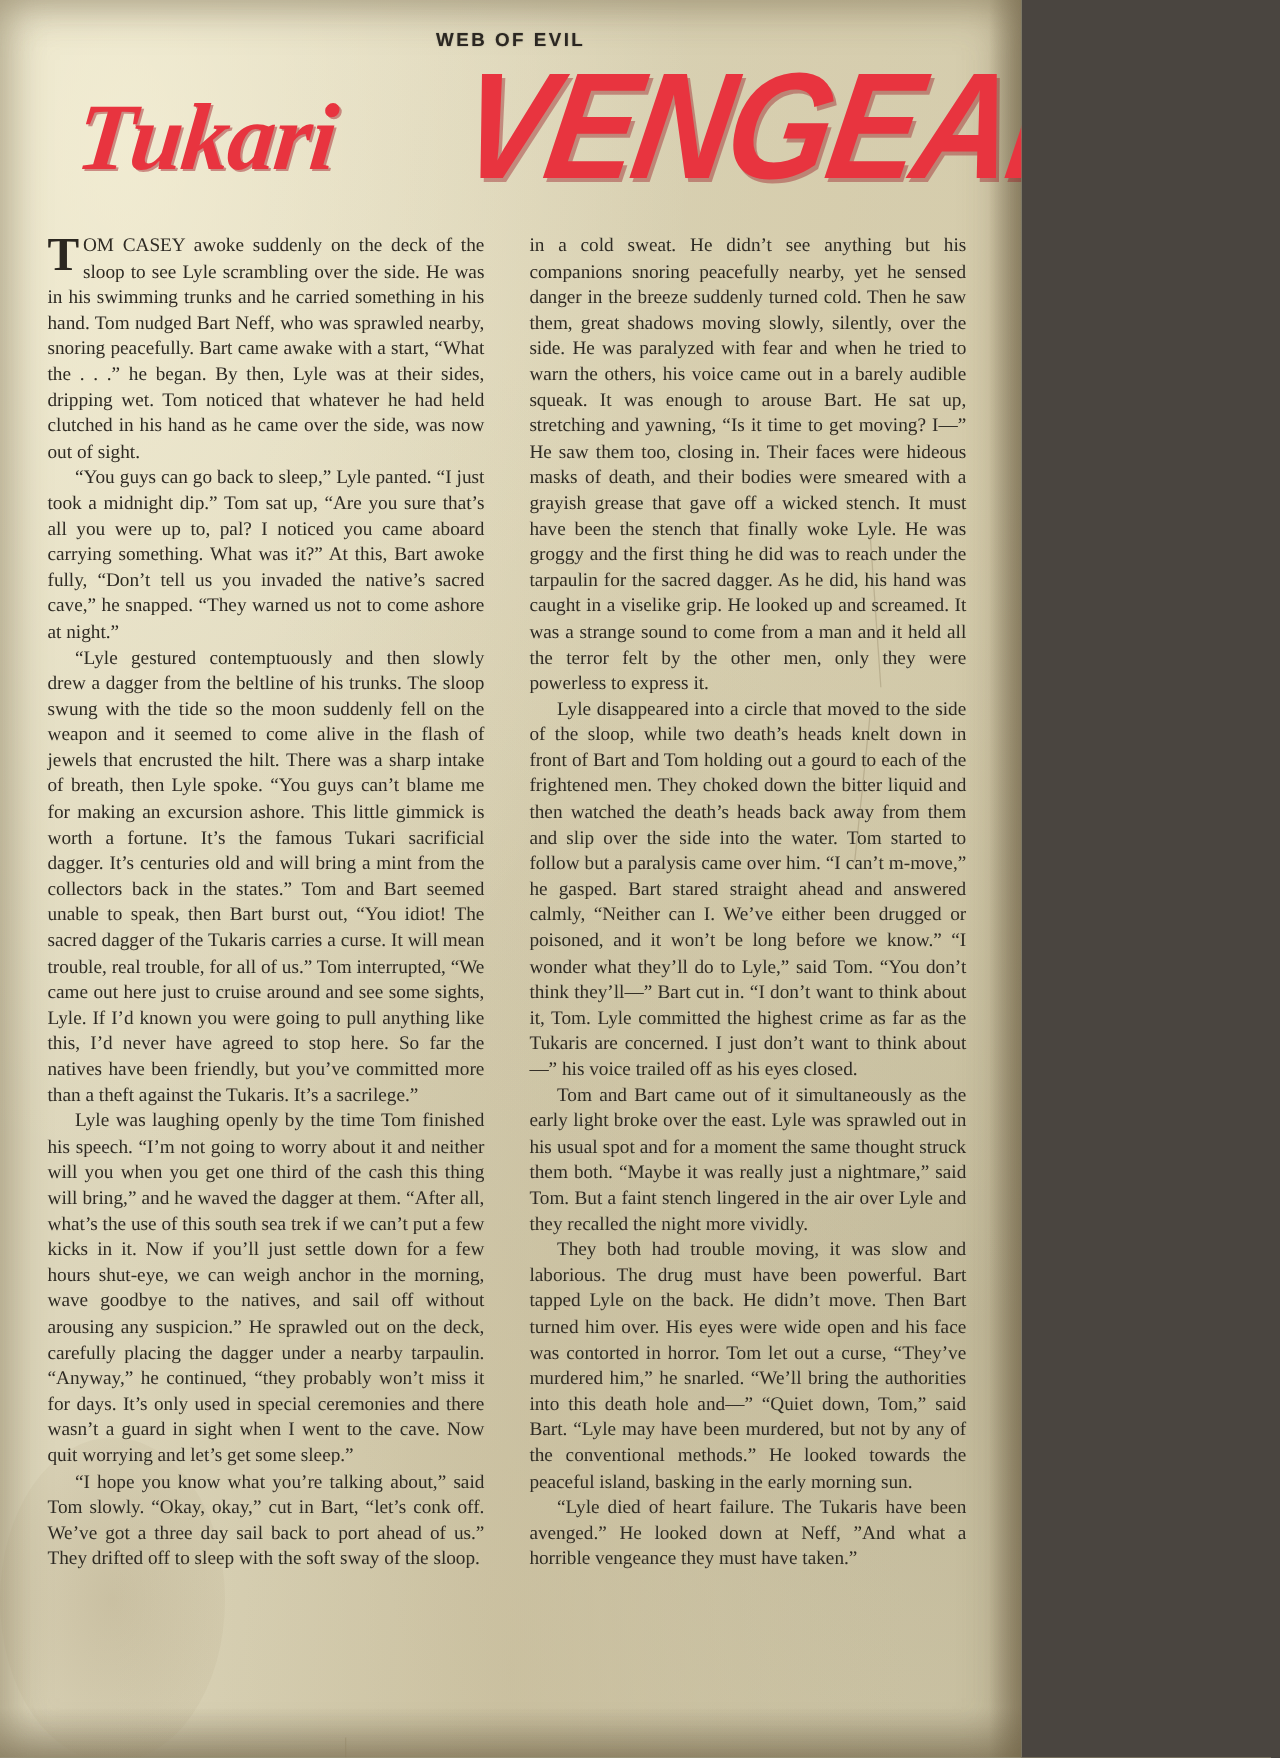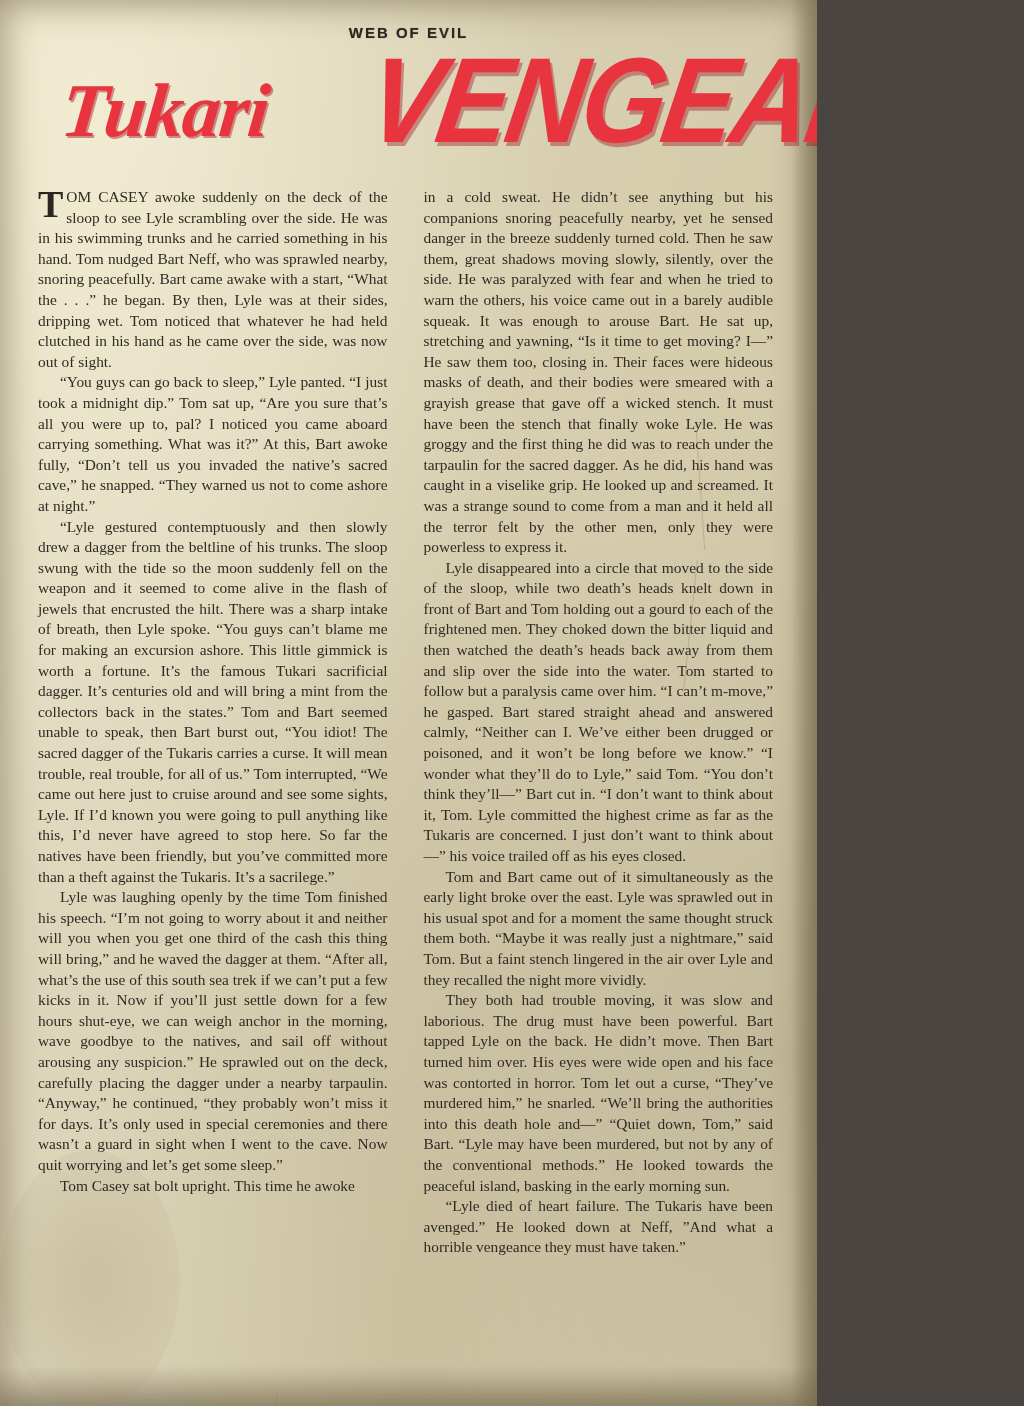--- a/index.html
+++ b/index.html
@@ -170,21 +170,21 @@
       <div class="title-word-1">Tukari</div>
       <div class="title-word-2">VENGEANCE</div>
     </div>
 
     <div class="columns">
       <div class="column">
         <p class="first"><span class="dropcap">T</span><span class="runon">OM CASEY awoke suddenly on the deck of the sloop to see Lyle scrambling over the side. He was in his swimming trunks and he carried something in his hand. Tom nudged Bart Neff, who was sprawled nearby, snoring peacefully. Bart came awake with a start, “What the . . .” he began. By then, Lyle was at their sides, dripping wet. Tom noticed that whatever he had held clutched in his hand as he came over the side, was now out of sight.</span></p>
         <p>“You guys can go back to sleep,” Lyle panted. “I just took a midnight dip.” Tom sat up, “Are you sure that’s all you were up to, pal? I noticed you came aboard carrying something. What was it?” At this, Bart awoke fully, “Don’t tell us you invaded the native’s sacred cave,” he snapped. “They warned us not to come ashore at night.”</p>
         <p>“Lyle gestured contemptuously and then slowly drew a dagger from the beltline of his trunks. The sloop swung with the tide so the moon suddenly fell on the weapon and it seemed to come alive in the flash of jewels that encrusted the hilt. There was a sharp intake of breath, then Lyle spoke. “You guys can’t blame me for making an excursion ashore. This little gimmick is worth a fortune. It’s the famous Tukari sacrificial dagger. It’s centuries old and will bring a mint from the collectors back in the states.” Tom and Bart seemed unable to speak, then Bart burst out, “You idiot! The sacred dagger of the Tukaris carries a curse. It will mean trouble, real trouble, for all of us.” Tom interrupted, “We came out here just to cruise around and see some sights, Lyle. If I’d known you were going to pull anything like this, I’d never have agreed to stop here. So far the natives have been friendly, but you’ve committed more than a theft against the Tukaris. It’s a sacrilege.”</p>
         <p>Lyle was laughing openly by the time Tom finished his speech. “I’m not going to worry about it and neither will you when you get one third of the cash this thing will bring,” and he waved the dagger at them. “After all, what’s the use of this south sea trek if we can’t put a few kicks in it. Now if you’ll just settle down for a few hours shut-eye, we can weigh anchor in the morning, wave goodbye to the natives, and sail off without arousing any suspicion.” He sprawled out on the deck, carefully placing the dagger under a nearby tarpaulin. “Anyway,” he continued, “they probably won’t miss it for days. It’s only used in special ceremonies and there wasn’t a guard in sight when I went to the cave. Now quit worrying and let’s get some sleep.”</p>
-        <p>Tom Casey sat bolt upright. This time he awoke</p>
+        <p>“I hope you know what you’re talking about,” said Tom slowly. “Okay, okay,” cut in Bart, “let’s conk off. We’ve got a three day sail back to port ahead of us.” They drifted off to sleep with the soft sway of the sloop.</p>
       </div>
       <div class="column">
         <p class="first">in a cold sweat. He didn’t see anything but his companions snoring peacefully nearby, yet he sensed danger in the breeze suddenly turned cold. Then he saw them, great shadows moving slowly, silently, over the side. He was paralyzed with fear and when he tried to warn the others, his voice came out in a barely audible squeak. It was enough to arouse Bart. He sat up, stretching and yawning, “Is it time to get moving? I—” He saw them too, closing in. Their faces were hideous masks of death, and their bodies were smeared with a grayish grease that gave off a wicked stench. It must have been the stench that finally woke Lyle. He was groggy and the first thing he did was to reach under the tarpaulin for the sacred dagger. As he did, his hand was caught in a viselike grip. He looked up and screamed. It was a strange sound to come from a man and it held all the terror felt by the other men, only they were powerless to express it.</p>
         <p>Lyle disappeared into a circle that moved to the side of the sloop, while two death’s heads knelt down in front of Bart and Tom holding out a gourd to each of the frightened men. They choked down the bitter liquid and then watched the death’s heads back away from them and slip over the side into the water. Tom started to follow but a paralysis came over him. “I can’t m-move,” he gasped. Bart stared straight ahead and answered calmly, “Neither can I. We’ve either been drugged or poisoned, and it won’t be long before we know.” “I wonder what they’ll do to Lyle,” said Tom. “You don’t think they’ll—” Bart cut in. “I don’t want to think about it, Tom. Lyle committed the highest crime as far as the Tukaris are concerned. I just don’t want to think about—” his voice trailed off as his eyes closed.</p>
         <p>Tom and Bart came out of it simultaneously as the early light broke over the east. Lyle was sprawled out in his usual spot and for a moment the same thought struck them both. “Maybe it was really just a nightmare,” said Tom. But a faint stench lingered in the air over Lyle and they recalled the night more vividly.</p>
         <p>They both had trouble moving, it was slow and laborious. The drug must have been powerful. Bart tapped Lyle on the back. He didn’t move. Then Bart turned him over. His eyes were wide open and his face was contorted in horror. Tom let out a curse, “They’ve murdered him,” he snarled. “We’ll bring the authorities into this death hole and—” “Quiet down, Tom,” said Bart. “Lyle may have been murdered, but not by any of the conventional methods.” He looked towards the peaceful island, basking in the early morning sun.</p>
         <p>“Lyle died of heart failure. The Tukaris have been avenged.” He looked down at Neff, ”And what a horrible vengeance they must have taken.”</p>
       </div>
     </div>
   </div>

